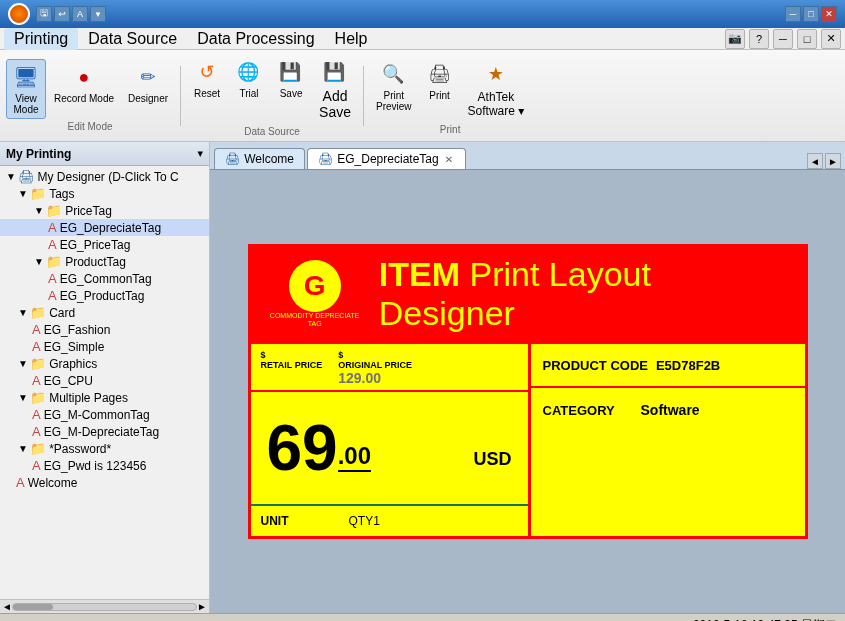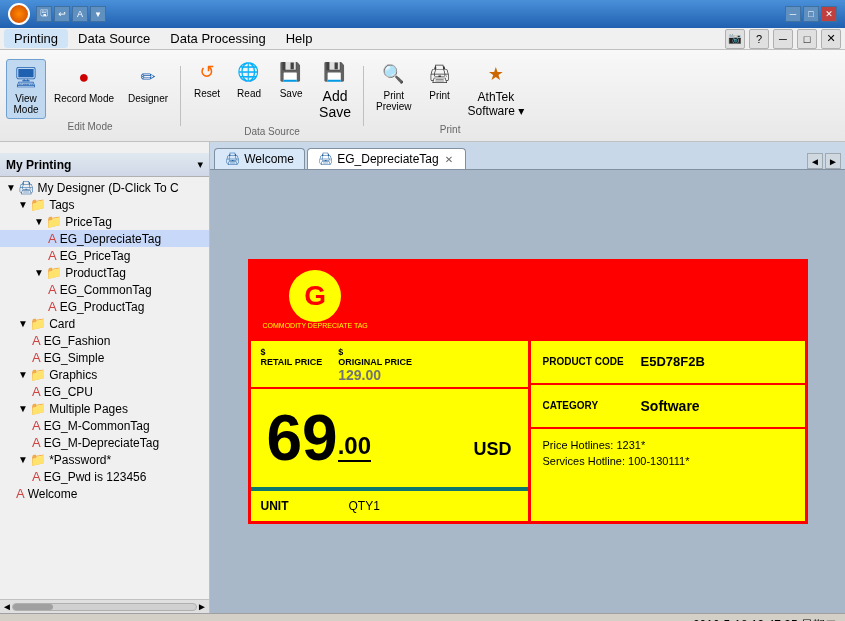--- a/index.html
+++ b/index.html
@@ -40,21 +40,21 @@
       background: #f0f0f0;
       border-bottom: 1px solid #c0c0c0;
       display: flex;
       align-items: center;
       height: 22px;
       padding: 0 4px;
     }
     .menu-item {
       padding: 2px 10px;
       cursor: pointer;
-      font-size: 13px;
+      font-size: 16px;
       border-radius: 3px;
     }
     .menu-item.active { background: #d0e4f7; }
 
     
     .toolbar {
       background: linear-gradient(to bottom, #f8f8f8, #e8e8e8);
       border-bottom: 1px solid #c0c0c0;
       display: flex;
       align-items: center;
@@ -122,21 +122,20 @@
       overflow: hidden;
     }
     .sidebar-header {
       background: linear-gradient(to bottom, #e0e8f0, #d0d8e8);
       border-bottom: 1px solid #b0b0b0;
       padding: 3px 6px;
       display: flex;
       align-items: center;
       gap: 0;
       height: 24px;
-      margin-top: 11px;
     }
     .sidebar-tree {
       flex: 1;
       overflow-y: auto;
       overflow-x: hidden;
       padding: 2px 0;
       font-size: 12px;
     }
     .tree-item {
       display: flex;
@@ -278,22 +277,22 @@
       padding: 6px 10px 4px;
       gap: 16px;
       border-bottom: 2px solid red;
     }
     .tag-price-block { display: flex; flex-direction: column; }
     .tag-price-label { font-size: 9px; font-weight: bold; color: #000; }
 
     .tag-main-price {
       display: flex;
       align-items: flex-end;
-      padding: 17px 16px;
-      border-bottom: 4px solid #0f766e;
+      padding: 24px 16px;
+      border-bottom: 2px solid #0f766e;
     }
     .tag-big-num {
       font-size: 64px;
       font-weight: bold;
       color: black;
       line-height: 1;
     }
     .tag-usd {
       margin-left: auto;
       font-size: 18px;
@@ -315,21 +314,21 @@
     .tag-right-row {
       padding: 8px 12px;
       border-bottom: 2px solid red;
       display: flex;
       align-items: center;
       gap: 8px;
       min-height: 44px;
     }
     .tag-right-row:last-child { border-bottom: none; }
     .tag-right-label {
-      font-size: 10px;
+      font-size: 13px;
       font-weight: bold;
       min-width: 90px;
     }
     .tag-right-value { font-size: 14px; font-weight: bold; }
     .tag-hotlines {
       padding: 6px 12px;
       font-size: 11px;
       line-height: 1.5;
     }
 
@@ -428,21 +427,21 @@
   <div style="width:1px;background:#c0c0c0;height:60px;margin:0 4px;"></div>
 
   <div style="display:flex;flex-direction:column;align-items:center;">
     <div style="display:flex;gap:2px;">
       <div class="toolbar-btn">
         <div class="toolbar-icon" style="color:#ff6600;">↺</div>
         <span style="font-size:10px;">Reset</span>
       </div>
       <div class="toolbar-btn">
         <div class="toolbar-icon" style="color:#cc6600;">🌐</div>
-        <span style="font-size:10px;">Read</span>
+        <span style="font-size:10px;">Trial</span>
       </div>
       <div class="toolbar-btn">
         <div class="toolbar-icon" style="color:#ff8800;">💾</div>
         <span style="font-size:10px;">Save</span>
       </div>
       <div class="toolbar-btn">
         <div class="toolbar-icon" style="color:#ff8800;">💾</div>
         <span style="font-size:14px;text-align:center;">Add<br>Save</span>
       </div>
     </div>
@@ -648,20 +647,23 @@
     <div class="canvas-area">
 
       <div class="price-tag">
 
         <div class="tag-header">
           <div class="tag-logo-wrapper">
             <div class="tag-logo-circle">
               <span>G</span>
             </div>
             <div class="tag-logo-subtitle">COMMODITY DEPRECIATE TAG</div>
+          </div>
+          <div class="tag-title">
+            <span style="font-weight:bold;">ITEM</span><span style="font-weight:normal;"> Print Layout Designer</span>
           </div>
         </div>
 
         <div class="tag-body">
 
           <div class="tag-left">
 
             <div class="tag-prices-row">
               <div class="tag-price-block">
                 <span class="tag-price-label">$</span>
@@ -694,26 +696,20 @@
               <span class="tag-right-label">PRODUCT CODE</span>
               <span class="tag-right-value" style="font-size:13px;">E5D78F2B</span>
             </div>
 
             <div class="tag-right-row">
               <span class="tag-right-label">CATEGORY</span>
               <span class="tag-right-value">Software</span>
             </div>
 
 
-            <div class="tag-right-row" style="flex-direction:column;align-items:flex-start;">
-              <div class="tag-hotlines" style="padding:0;">
-                <div>Price Hotlines: 1231*</div>
-                <div>Services Hotline: 100-130111*</div>
-              </div>
-            </div>
           </div>
         </div>
       </div>
     </div>
   </div>
 </div>
 
 <div class="status-bar">
   <span>Ready</span>
   <span>2010-5-18 19:47:35 星期二</span>

